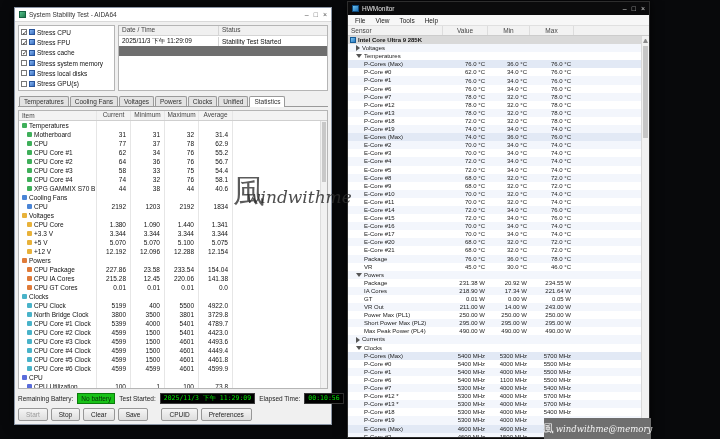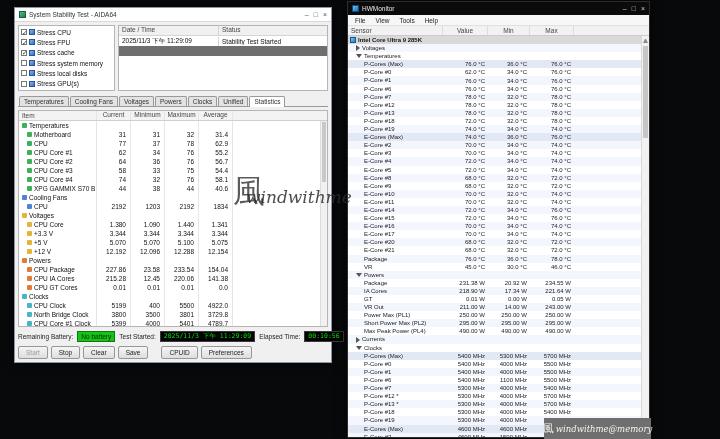--- a/index.html
+++ b/index.html
@@ -2,21 +2,21 @@
 <html><head>
 <meta charset="utf-8">
 <style>
   * { margin:0; padding:0; box-sizing:border-box; }
   html,body { width:720px; height:439px; overflow:hidden; }
   body { background:#08090b; font-family:"Liberation Sans", sans-serif; position:relative; }
 
   .window { position:absolute; box-shadow:0 0 10px rgba(0,0,0,.75); }
 
   
-  .aida { left:14px; top:7px; width:318px; height:356px; background:#f0f0f0;
+  .aida { left:14px; top:7px; width:318px; height:418px; background:#f0f0f0;
           border:1px solid #8a95a5; display:flex; flex-direction:column; }
   .aida-titlebar { height:14px; background:#ffffff; border-bottom:1px solid #d9d9d9;
                    display:flex; align-items:center; padding:0 4px; gap:3px; flex:none; }
   .app-icon { width:7px; height:7px; flex:none; }
   .aida-app-icon { background:linear-gradient(135deg,#54c08a,#1f7a4d); border:1px solid #176141; }
   .title-text { font-size:6.5px; color:#333; white-space:nowrap; }
   .win-controls { margin-left:auto; display:flex; gap:5px; font-size:7px; color:#555; }
   .win-controls span { cursor:default; line-height:7px; }
 
   .aida-content { flex:1; display:flex; flex-direction:column; padding:3px; gap:3px; min-height:0; }

